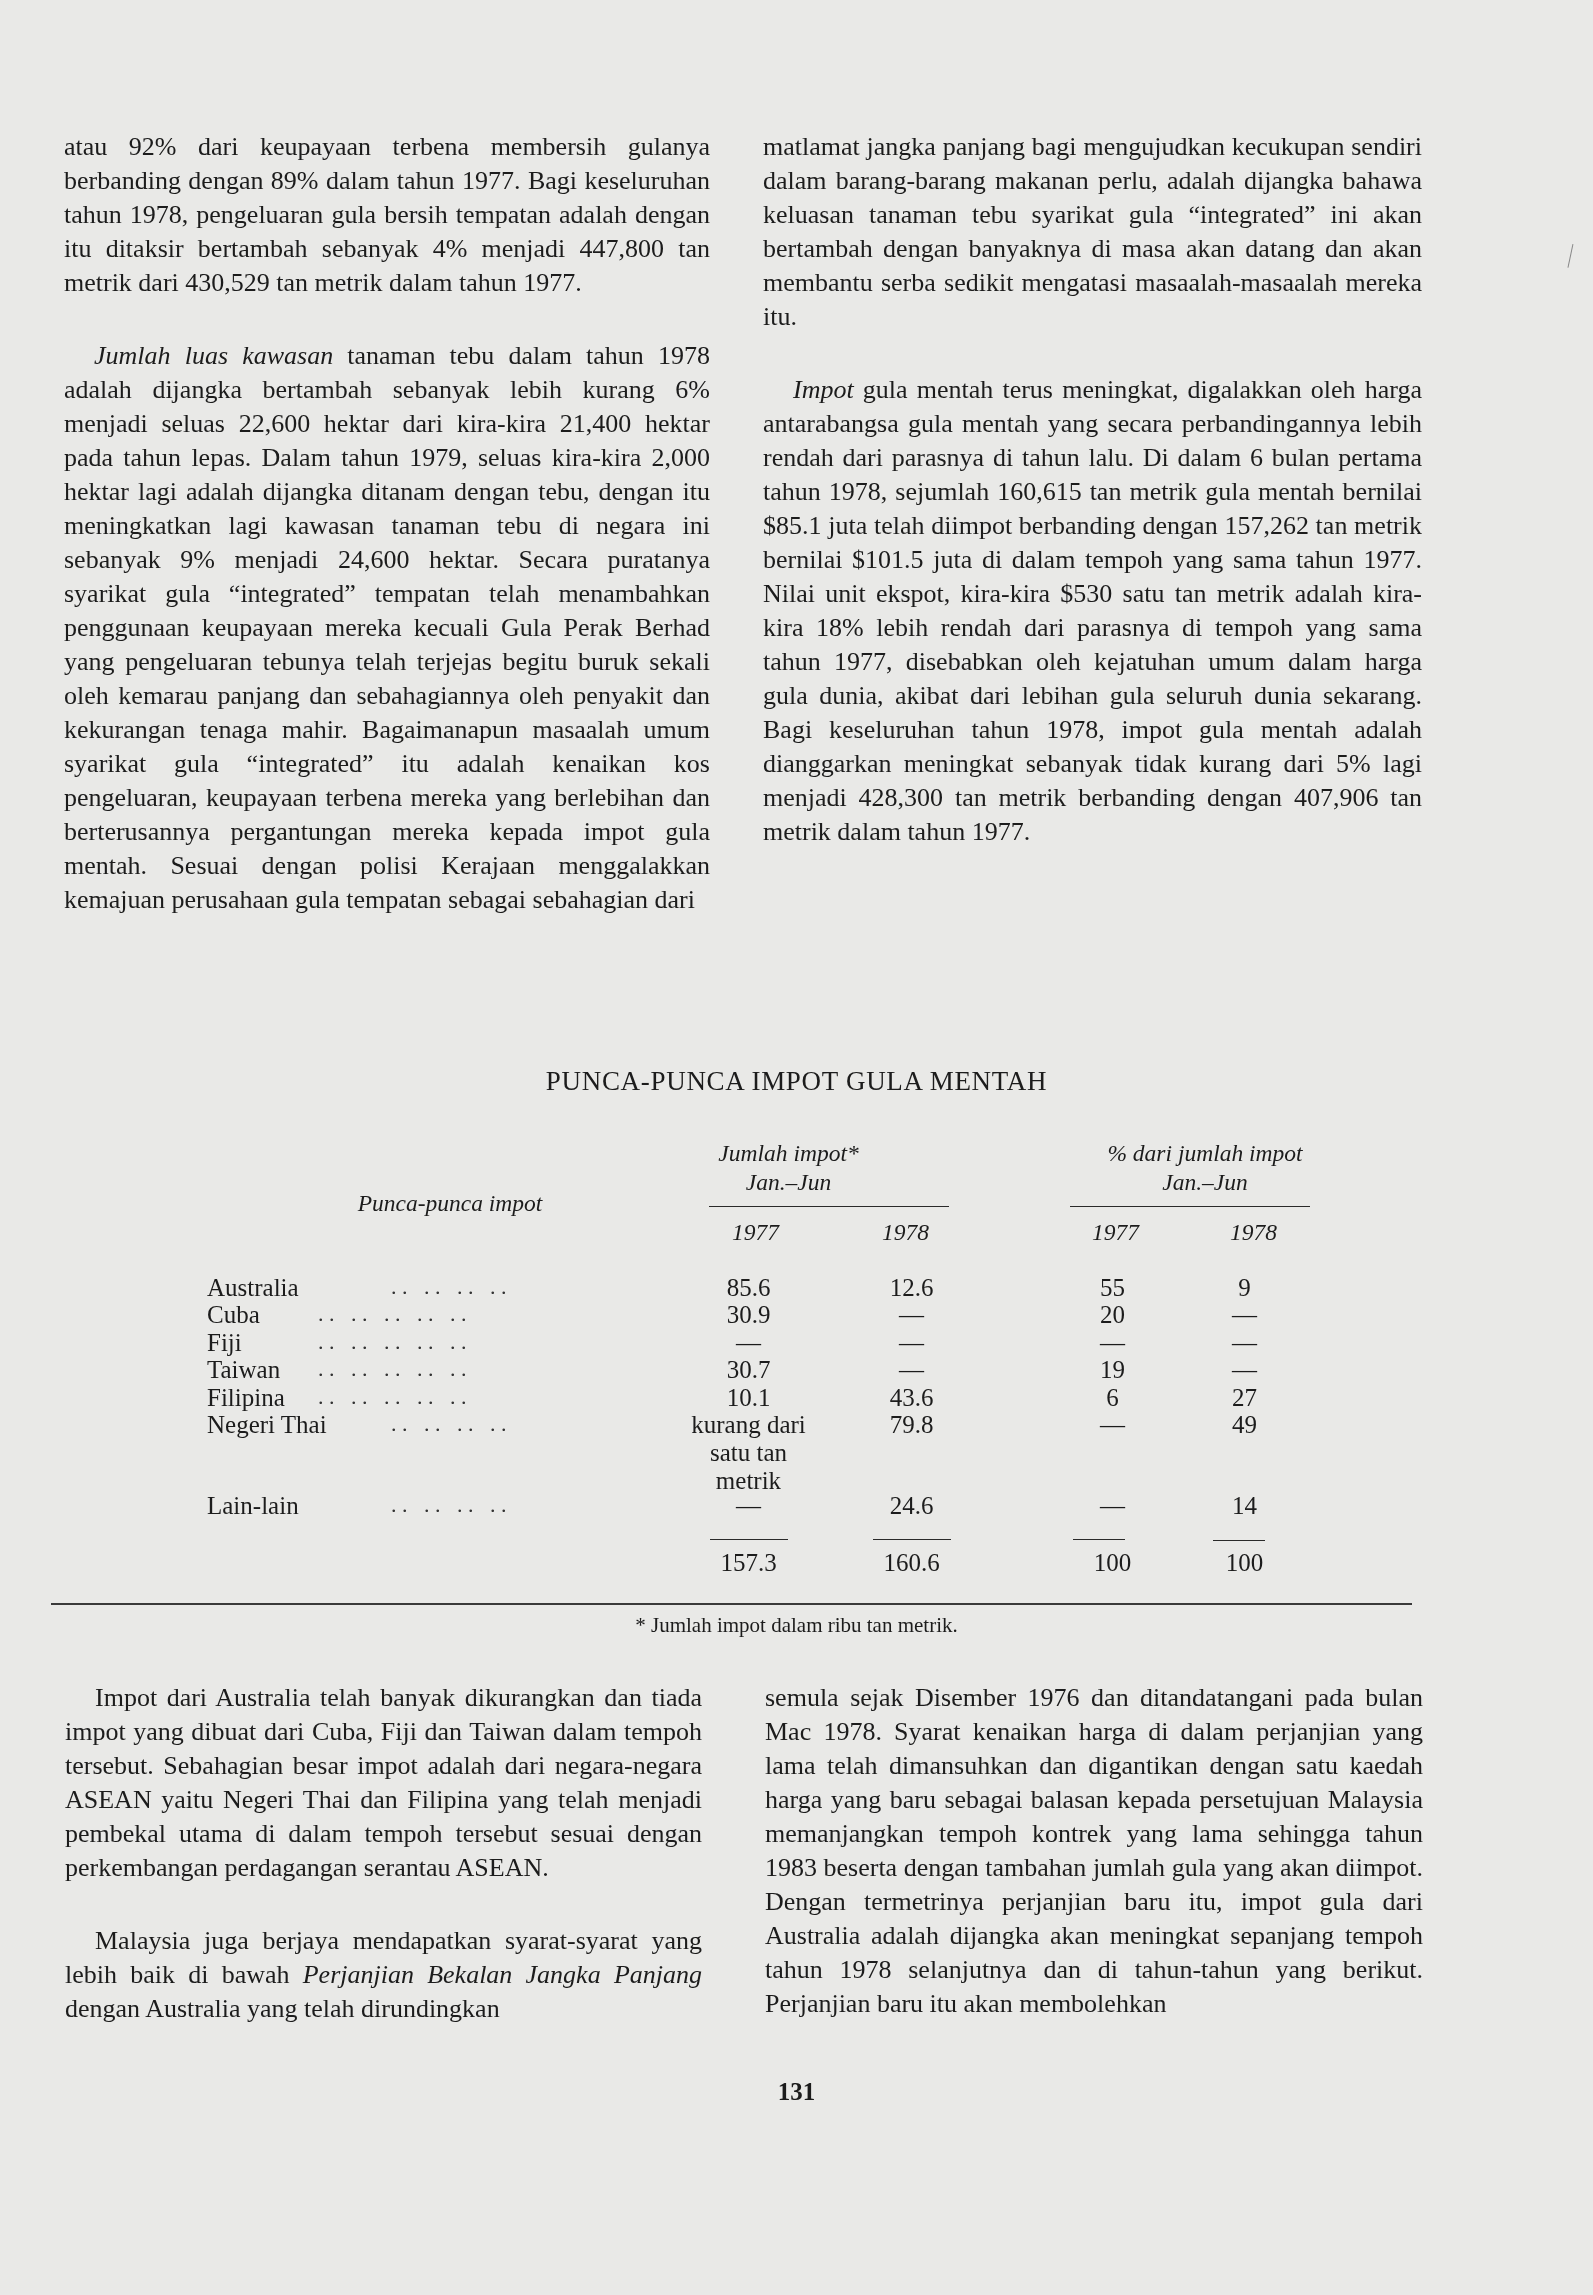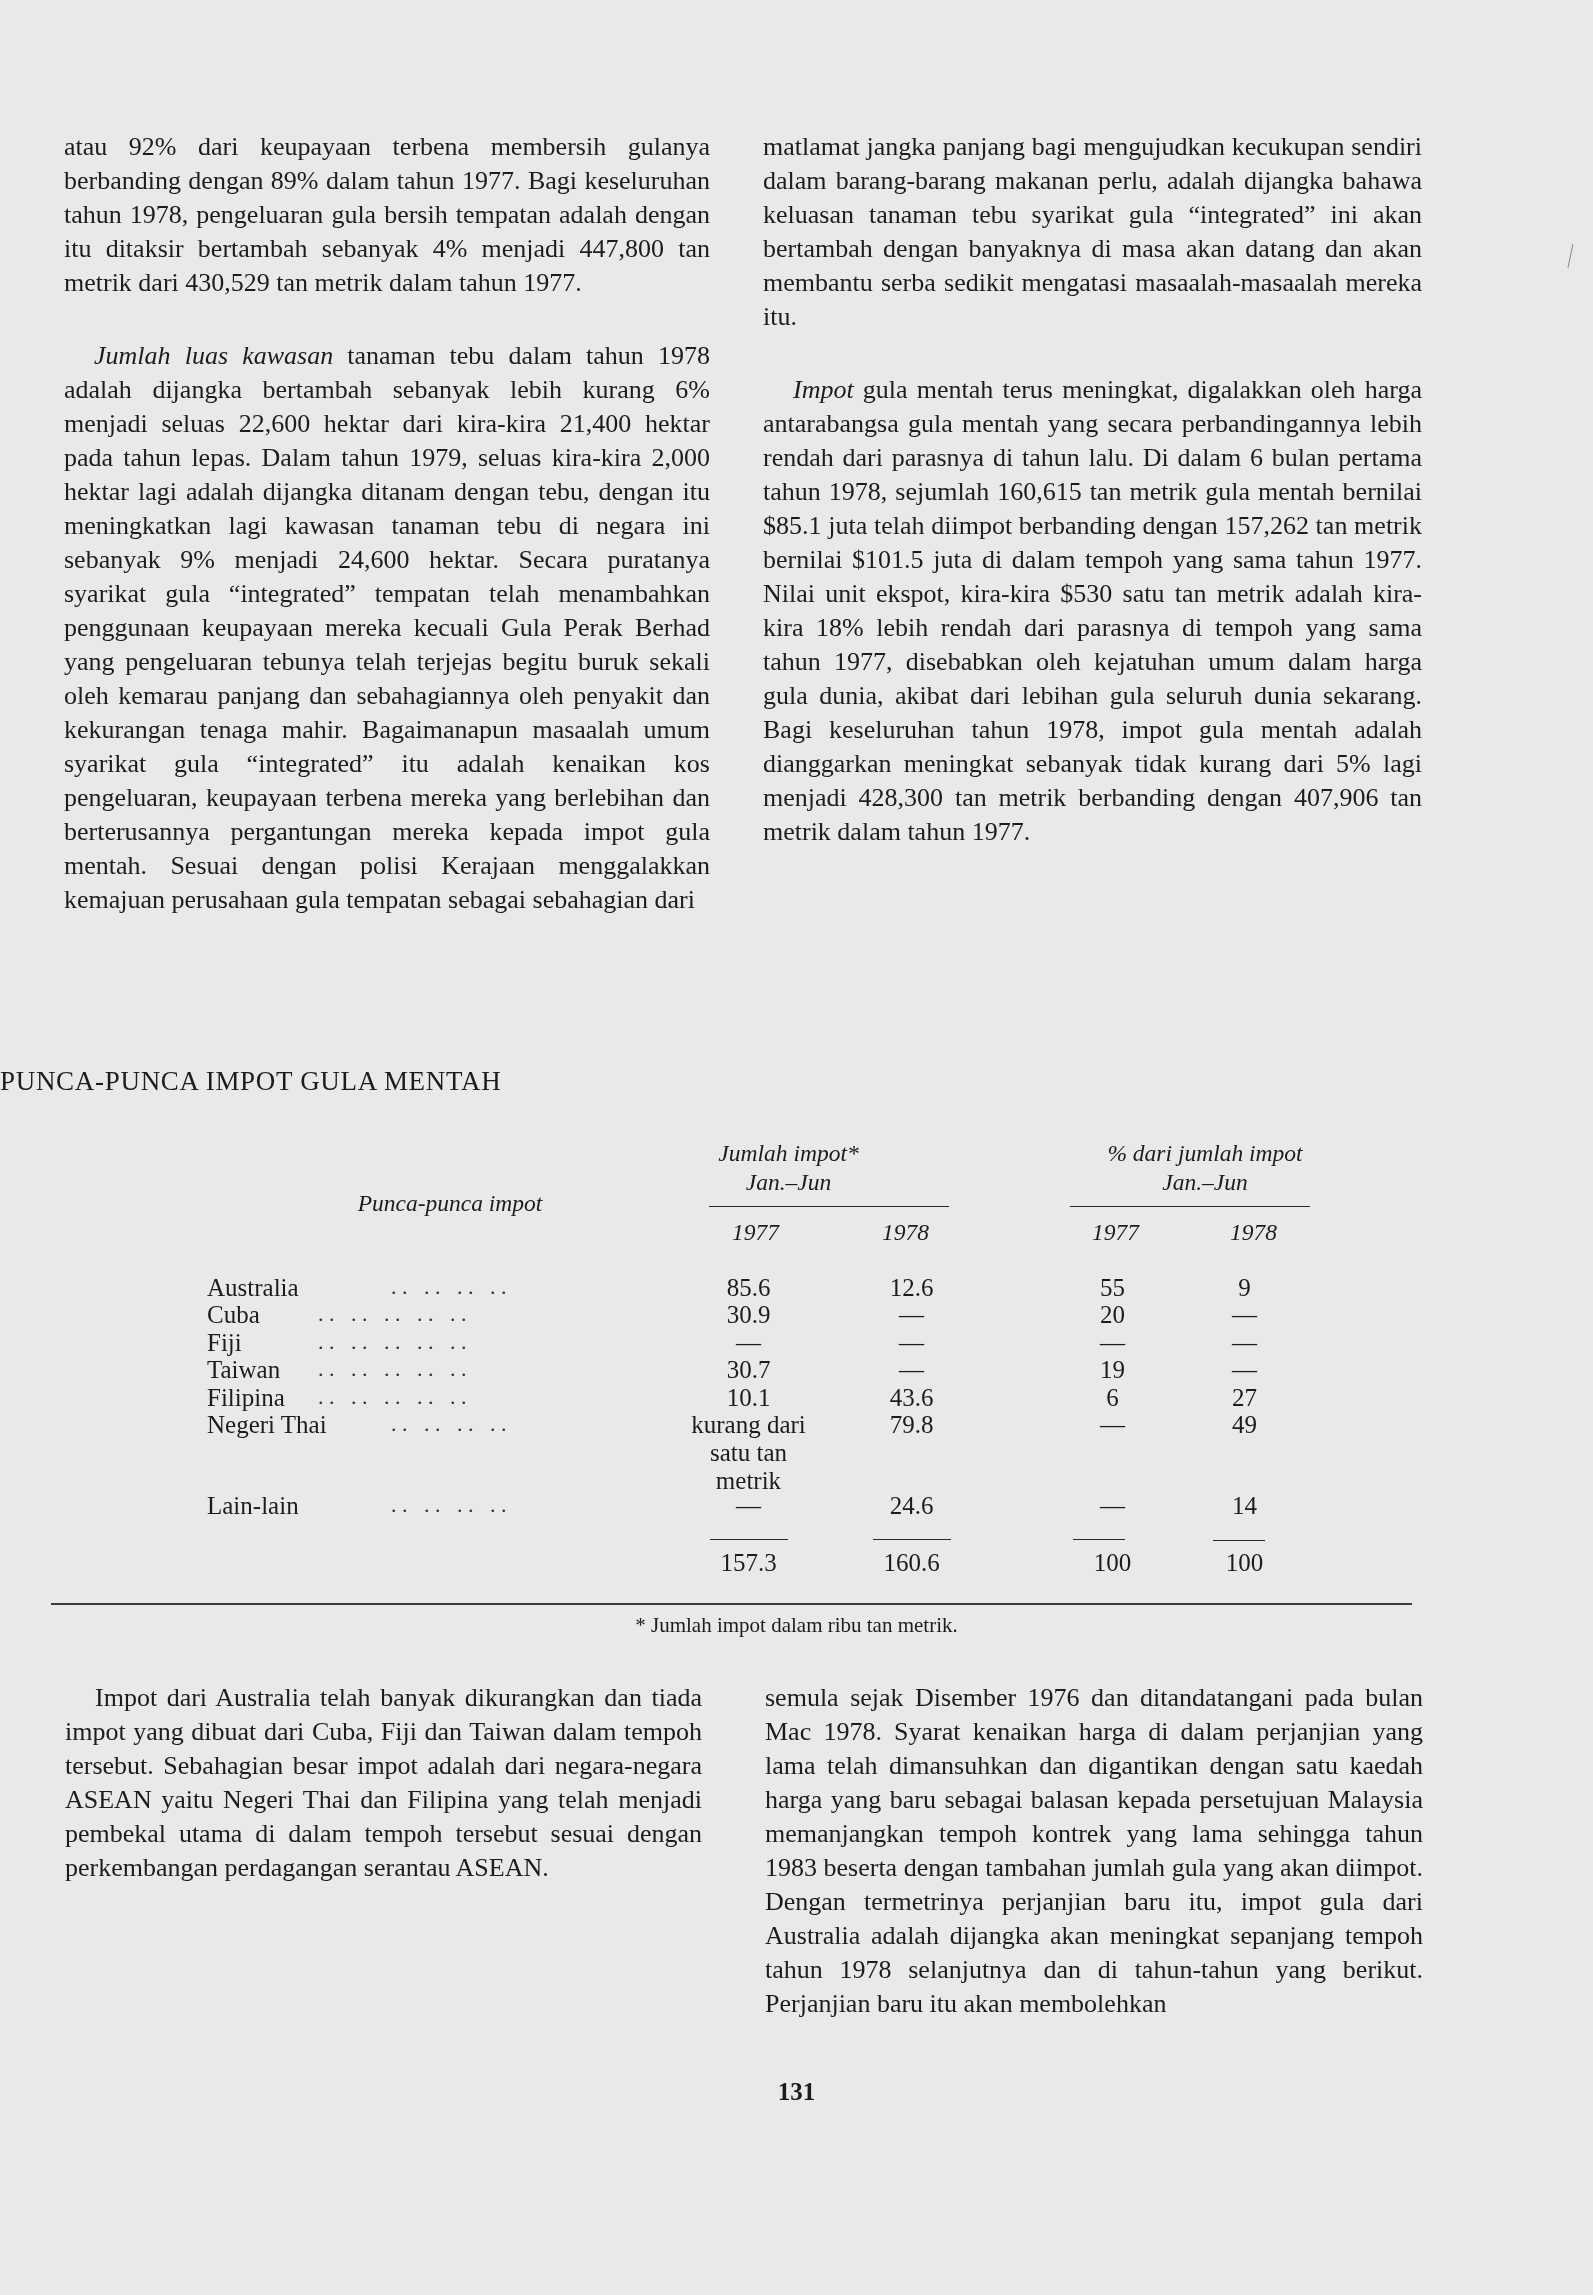--- a/index.html
+++ b/index.html
@@ -22,21 +22,21 @@
   .col p.indent { text-indent: 30px; }
   .col p:last-child { margin-bottom: 0; }
   .ital { font-style: italic; }
   #col-top-left { left: 64px; top: 130px; width: 646px; }
   #col-top-right { left: 763px; top: 130px; width: 659px; }
   #col-bot-left { left: 65px; top: 1681px; width: 637px; }
   #col-bot-right { left: 765px; top: 1681px; width: 658px; }
 
   #table-title {
     position: absolute; left: 0; width: 1593px; top: 1066px;
-    text-align: left; font-size: 27px; letter-spacing: 0.7px;
+    text-align: center; font-size: 27px; letter-spacing: 0.7px;
   }
   .th {
     position: absolute; font-style: italic; font-size: 23.5px; text-align: center;
     line-height: 29px;
   }
   .rule-short { position: absolute; height: 1.3px; background: #2a2a2a; }
   .row-label { position: absolute; left: 207px; font-size: 25px; }
   .dots { position: absolute; font-size: 22px; letter-spacing: 0; color: #333; }
   .cell { position: absolute; font-size: 25px; text-align: center; width: 143px; line-height: 28px; }
   #table-bottom-rule {
@@ -140,20 +140,21 @@
 <div class="cell" style="left:677px; top:1549px;">157.3</div>
 <div class="cell" style="left:840px; top:1549px;">160.6</div>
 <div class="cell" style="left:1041px; top:1549px;">100</div>
 <div class="cell" style="left:1173px; top:1549px;">100</div>
 
 <div id="table-bottom-rule"></div>
 <div id="footnote">* Jumlah impot dalam ribu tan metrik.</div>
 
 <div class="col" id="col-bot-left">
   <p class="indent">Impot dari Australia telah banyak dikurangkan dan tiada impot yang dibuat dari Cuba, Fiji dan Taiwan dalam tempoh tersebut. Sebahagian besar impot adalah dari negara-negara ASEAN yaitu Negeri Thai dan Filipina yang telah menjadi pembekal utama di dalam tempoh tersebut sesuai dengan perkembangan perdagangan serantau ASEAN.</p>
+  <p class="indent"><span>Malaysia juga berjaya mendapatkan syarat-syarat yang lebih baik di bawah </span><span class="ital">Perjanjian Bekalan Jangka Panjang</span><span> dengan Australia yang telah dirundingkan</span></p>
 </div>
 
 <div class="col" id="col-bot-right">
   <p>semula sejak Disember 1976 dan ditandatangani pada bulan Mac 1978. Syarat kenaikan harga di dalam perjanjian yang lama telah dimansuhkan dan digantikan dengan satu kaedah harga yang baru sebagai balasan kepada persetujuan Malaysia memanjangkan tempoh kontrek yang lama sehingga tahun 1983 beserta dengan tambahan jumlah gula yang akan diimpot. Dengan termetrinya perjanjian baru itu, impot gula dari Australia adalah dijangka akan meningkat sepanjang tempoh tahun 1978 selanjutnya dan di tahun-tahun yang berikut. Perjanjian baru itu akan membolehkan</p>
 </div>
 
 <div id="page-number">131</div>
 <div id="margin-mark"></div>
 
 

